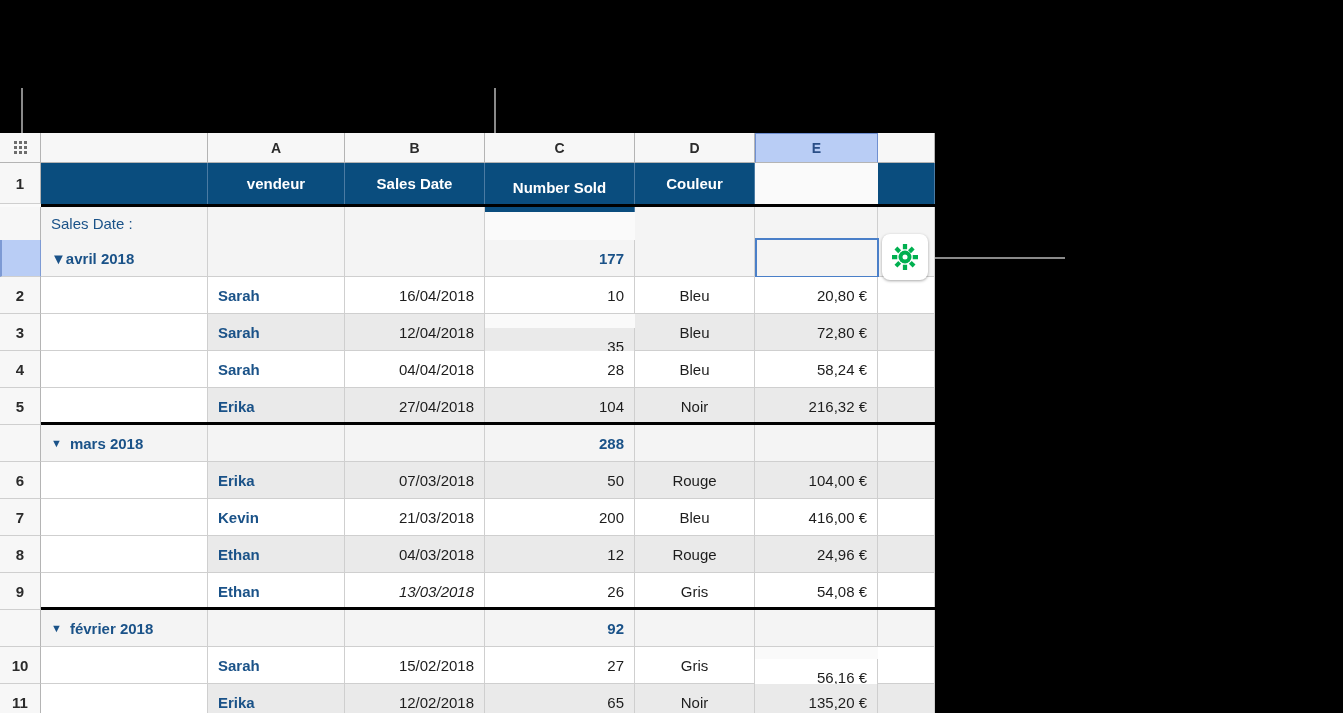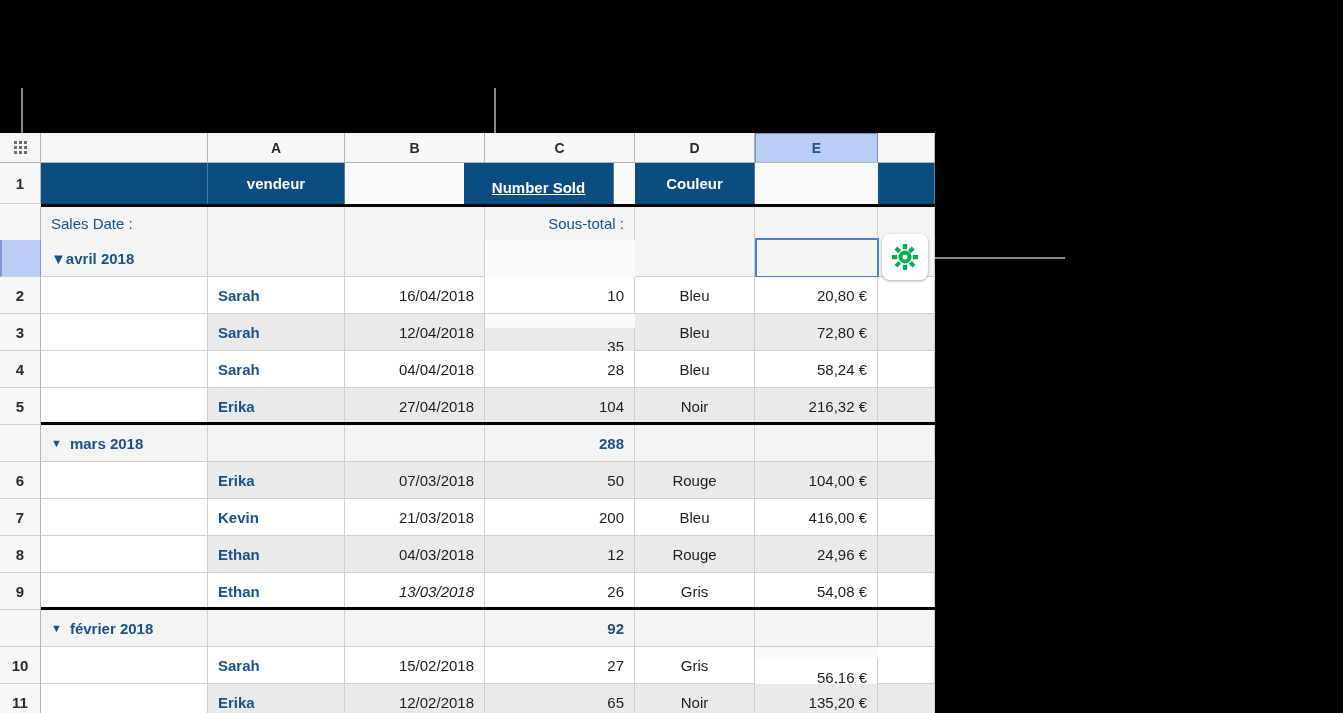--- a/index.html
+++ b/index.html
@@ -118,42 +118,43 @@
       <div class="cell" style="left:345px;width:140px;">B</div>
       <div class="cell" style="left:485px;width:150px;">C</div>
       <div class="cell" style="left:635px;width:120px;">D</div>
       <div class="cell sel" style="left:755px;width:123px;">E</div>
       <div class="cell" style="left:878px;width:57px;"></div>
     </div>
 
     <div class="rowhdr" style="top:30px;height:41px;">1</div>
     <div class="hdrrow" style="left:41px;top:30px;width:167px;height:41px;"></div>
     <div class="hdrrow" style="left:208px;top:30px;width:137px;height:41px;">vendeur</div>
-    <div class="hdrrow" style="left:464px;top:30px;width:150px;height:49px;text-decoration:underline;">Number Sold</div>
+    <div class="hdrrow" style="left:345px;top:30px;width:140px;height:41px;">Sales Date</div>
+    <div class="hdrrow" style="left:485px;top:30px;width:150px;height:49px;">Number Sold</div>
     <div class="hdrrow" style="left:635px;top:30px;width:120px;height:41px;">Couleur</div>
     <div class="hdrrow" style="left:878px;top:30px;width:57px;height:41px;"></div>
     <div class="thickline" style="left:41px;top:71px;width:894px;"></div>
 
     <div class="rowhdr blank" style="top:74px;height:33px;border-bottom:none;">.</div>
     <div class="rowhdr selhdr" style="top:107px;height:37px;">&nbsp;</div>
 
     <div class="cathdr" style="left:41px;top:74px;width:167px;height:33px;">Sales Date :</div>
 
     <div class="cathdr b" style="left:41px;top:107px;width:167px;height:37px;border-bottom:1px solid #cfcfcf;">
       <span class="tri">▼</span>
       <span style="">avril 2018</span>
     </div>
 
     <div class="cathdr" style="left:208px;top:74px;width:137px;height:33px;"></div>
     <div class="cathdr" style="left:208px;top:107px;width:137px;height:37px;border-bottom:1px solid #cfcfcf;"></div>
 
     <div class="cathdr" style="left:345px;top:74px;width:140px;height:33px;"></div>
     <div class="cathdr" style="left:345px;top:107px;width:140px;height:37px;border-bottom:1px solid #cfcfcf;"></div>
 
-    <div class="cathdr r" style="left:485px;top:74px;width:150px;height:33px;">Sous-total :</div>
+    <div class="cathdr r b" style="left:485px;top:107px;width:150px;height:37px;border-bottom:1px solid #cfcfcf;">177</div>
 
     <div class="cathdr" style="left:635px;top:74px;width:120px;height:33px;"></div>
     <div class="cathdr" style="left:635px;top:107px;width:120px;height:37px;border-bottom:1px solid #cfcfcf;"></div>
 
     <div class="cathdr" style="left:755px;top:74px;width:123px;height:33px;"></div>
     <div class="cathdr" style="left:755px;top:107px;width:123px;height:37px;border-bottom:1px solid #cfcfcf;"></div>
 
     <div class="cathdr" style="left:878px;top:74px;width:57px;height:33px;"></div>
     <div class="cathdr" style="left:878px;top:107px;width:57px;height:37px;border-bottom:1px solid #cfcfcf;"></div>
 

